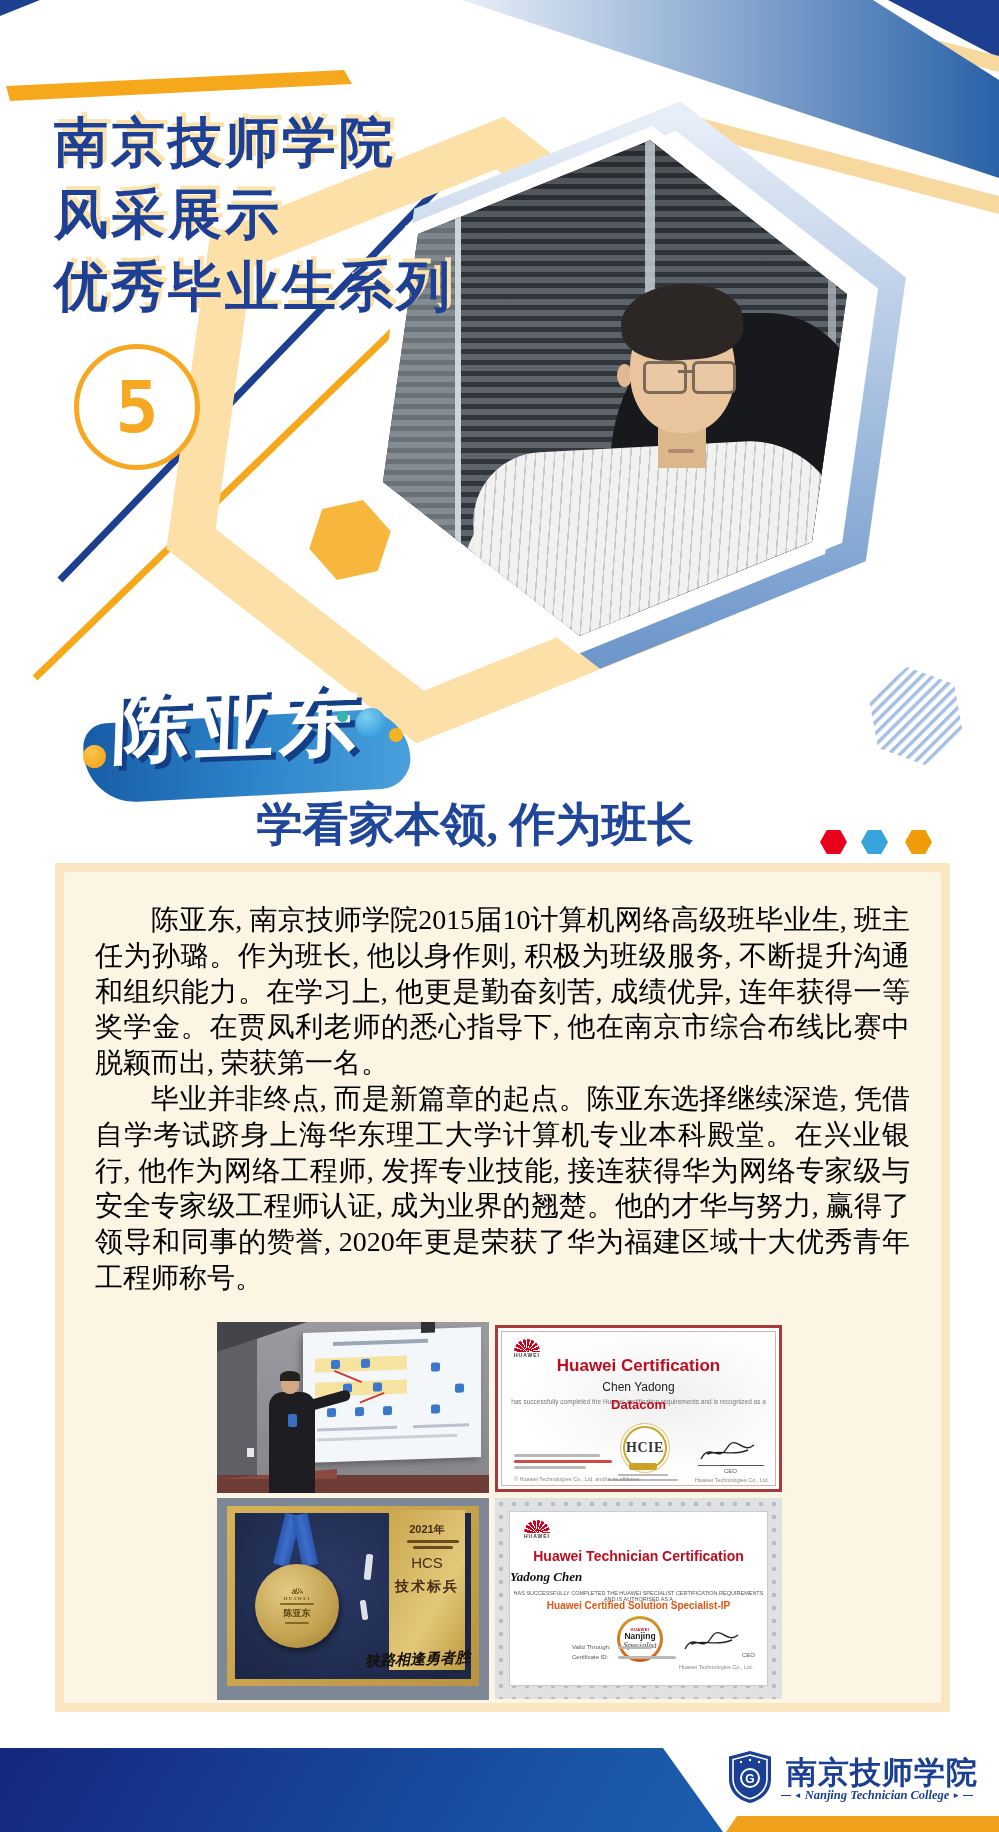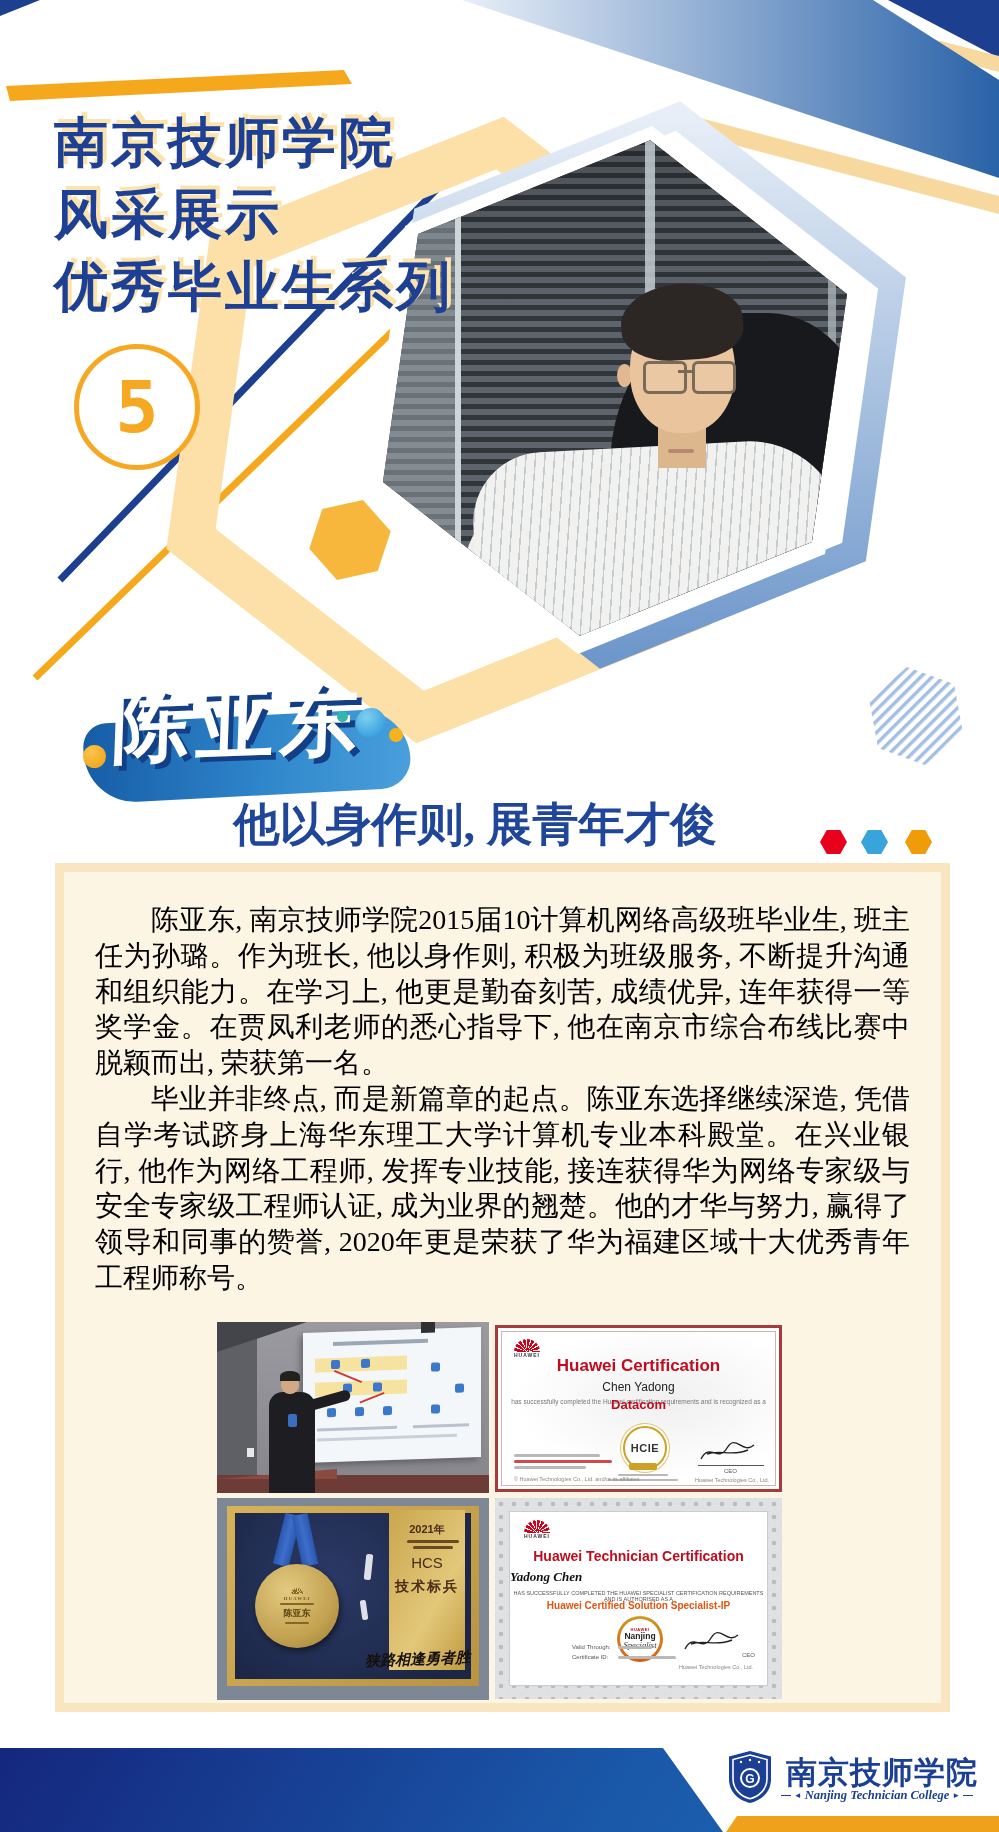--- a/index.html
+++ b/index.html
@@ -90,21 +90,21 @@
     background:radial-gradient(ellipse at 60% 45%,rgba(170,170,170,.18),transparent 65%);}
   .hw-fan{width:26px;height:13px;border-radius:13px 13px 0 0;
     background:repeating-conic-gradient(from -84deg at 50% 100%,#d0021b 0 14deg,#ffffff 14deg 21deg);}
   .hw-word{font-size:5px;letter-spacing:1px;color:#333;font-weight:700;}
   .c1-title{left:0;right:0;top:24px;text-align:center;font-size:17px;font-weight:800;color:#c00c1e;}
   .c1-name{left:0;right:0;top:48px;text-align:center;font-size:12px;color:#222;}
   .c1-stmt{left:0;right:0;top:66px;text-align:center;font-size:6.5px;color:#777;}
   .c1-award{left:0;right:0;top:65px;text-align:center;font-size:13px;font-weight:700;color:#c00c1e;}
   .c1-badge{left:121px;top:94px;width:40px;height:40px;border-radius:50%;border:2px solid #c9a227;
     box-shadow:0 0 0 2px #fff,0 0 0 3px #e3c268;display:flex;align-items:center;justify-content:center;background:#fff;}
-  .c1-badge b{font-size:11px;color:#333;letter-spacing:.5px;}
+  .c1-badge b{font-size:14px;color:#333;letter-spacing:.5px;font-family:Liberation Serif, serif;}
   .c1-ribbon{left:127px;top:131px;width:28px;height:7px;background:#c9a227;border-radius:2px;}
   .bar{background:#b9b9b9;height:3px;border-radius:2px;}
   .bar-red{background:#cf4a4a;}
   .sig-line{background:#555;height:1px;}
   .micro{font-size:5.5px;color:#888;}
   .micro-d{font-size:6px;color:#555;}
 
   .cert2{left:495px;top:1498px;width:287px;height:201px;box-sizing:border-box;background:
     radial-gradient(circle at 6px 6px,#b9bcc0 2px,rgba(0,0,0,0) 2.6px),
     radial-gradient(circle at 0px 0px,#cfd2d5 1px,rgba(0,0,0,0) 1.6px),#dfe1e3;background-size:13px 13px;}
@@ -219,21 +219,21 @@
     <div class="abs ph-mouth"></div>
   </div>
 
   <div class="abs name-blob"></div>
   <div class="abs name-text">陈亚东</div>
   <div class="abs dot dot-orange"></div>
   <div class="abs dot dot-teal"></div>
   <div class="abs dot dot-blue"></div>
   <div class="abs dot dot-yellow"></div>
 
-  <div class="abs motto">他以身作则, 展青年才俊</div>
+  <div class="abs motto">学看家本领, 作为班长</div>
   <div class="abs hex hex-red"></div>
   <div class="abs hex hex-blue"></div>
   <div class="abs hex hex-orange"></div>
 
   <div class="abs content-box">
     <div class="article">
       <p>陈亚东, 南京技师学院2015届10计算机网络高级班毕业生, 班主任为孙璐。作为班长, 他以身作则, 积极为班级服务, 不断提升沟通和组织能力。在学习上, 他更是勤奋刻苦, 成绩优异, 连年获得一等奖学金。在贾凤利老师的悉心指导下, 他在南京市综合布线比赛中脱颖而出, 荣获第一名。</p>
       <p>毕业并非终点, 而是新篇章的起点。陈亚东选择继续深造, 凭借自学考试跻身上海华东理工大学计算机专业本科殿堂。在兴业银行, 他作为网络工程师, 发挥专业技能, 接连获得华为网络专家级与安全专家级工程师认证, 成为业界的翘楚。他的才华与努力, 赢得了领导和同事的赞誉, 2020年更是荣获了华为福建区域十大优秀青年工程师称号。</p>
     </div>
   </div>

